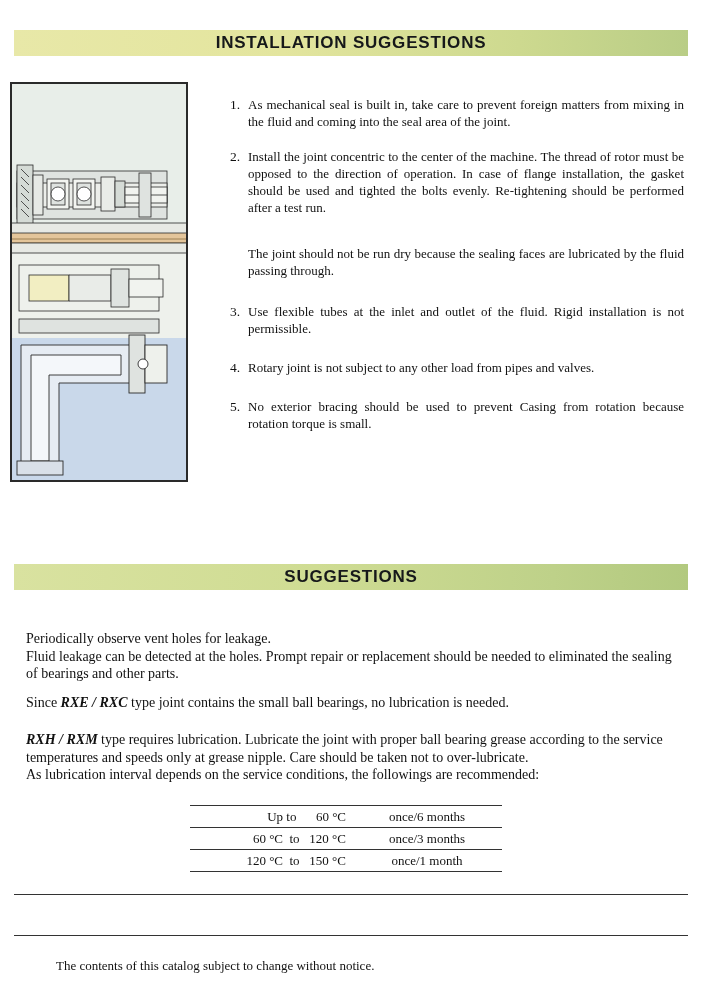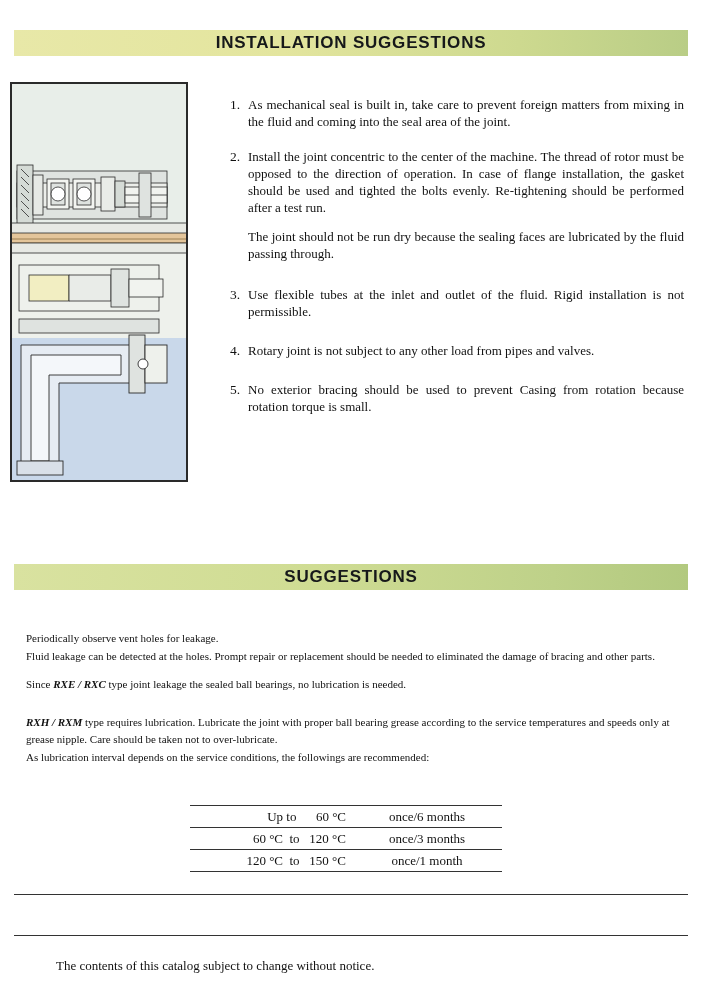--- a/index.html
+++ b/index.html
@@ -82,29 +82,29 @@
     text-align: right;
     padding-right: 8px;
   }
   .sg-body {
     flex: 1 1 auto;
     font-size: 13px;
     line-height: 17px;
     text-align: justify;
   }
   .sg-body p { margin: 0; }
-  .sg-body p + p { margin-top: 12px; }
+  .sg-body p + p { margin-top: 29px; }
 
   
   .maint {
     position: absolute;
     left: 26px;
     top: 630px;
     width: 650px;
-    font-size: 11px;
+    font-size: 14px;
     line-height: 17.5px;
   }
   .maint p { margin: 0; }
   .maint .gap { height: 11px; }
   .maint .gap-lg { height: 20px; }
   .bi { font-weight: bold; font-style: italic; }
 
   
   .lube-table {
     position: absolute;
@@ -268,23 +268,23 @@
     </div>
 
   </div>
 
   <div class="banner" id="banner-maintenance">
     <span class="banner-title">SUGGESTIONS</span>
   </div>
 
   <div class="maint">
     <p>Periodically observe vent holes for leakage.</p>
-    <p>Fluid leakage can be detected at the holes.  Prompt repair or replacement should be needed to eliminated the damage of bracing and other parts.</p>
+    <p>Fluid leakage can be detected at the holes.  Prompt repair or replacement should be needed to eliminated the sealing of bearings and other parts.</p>
     <div class="gap"></div>
-    <p><span>Since </span><span class="bi">RXE / RXC</span><span>  type joint leakage the sealed ball bearings,  no lubrication is needed.</span></p>
+    <p><span>Since </span><span class="bi">RXE / RXC</span><span>  type joint contains the small ball bearings,  no lubrication is needed.</span></p>
     <div class="gap-lg"></div>
     <p><span class="bi">RXH / RXM</span><span>  type requires lubrication.  Lubricate the joint with proper ball bearing grease according to the service temperatures and speeds only at grease nipple. Care should be taken not to over-lubricate.</span></p>
     <p>As lubrication interval depends on the service conditions, the followings are recommended:</p>
   </div>
 
   <table class="lube-table">
     <tbody>
       <tr>
         <td class="lube-range">Up to      60 °C</td>
         <td class="lube-interval">once/6 months</td>

